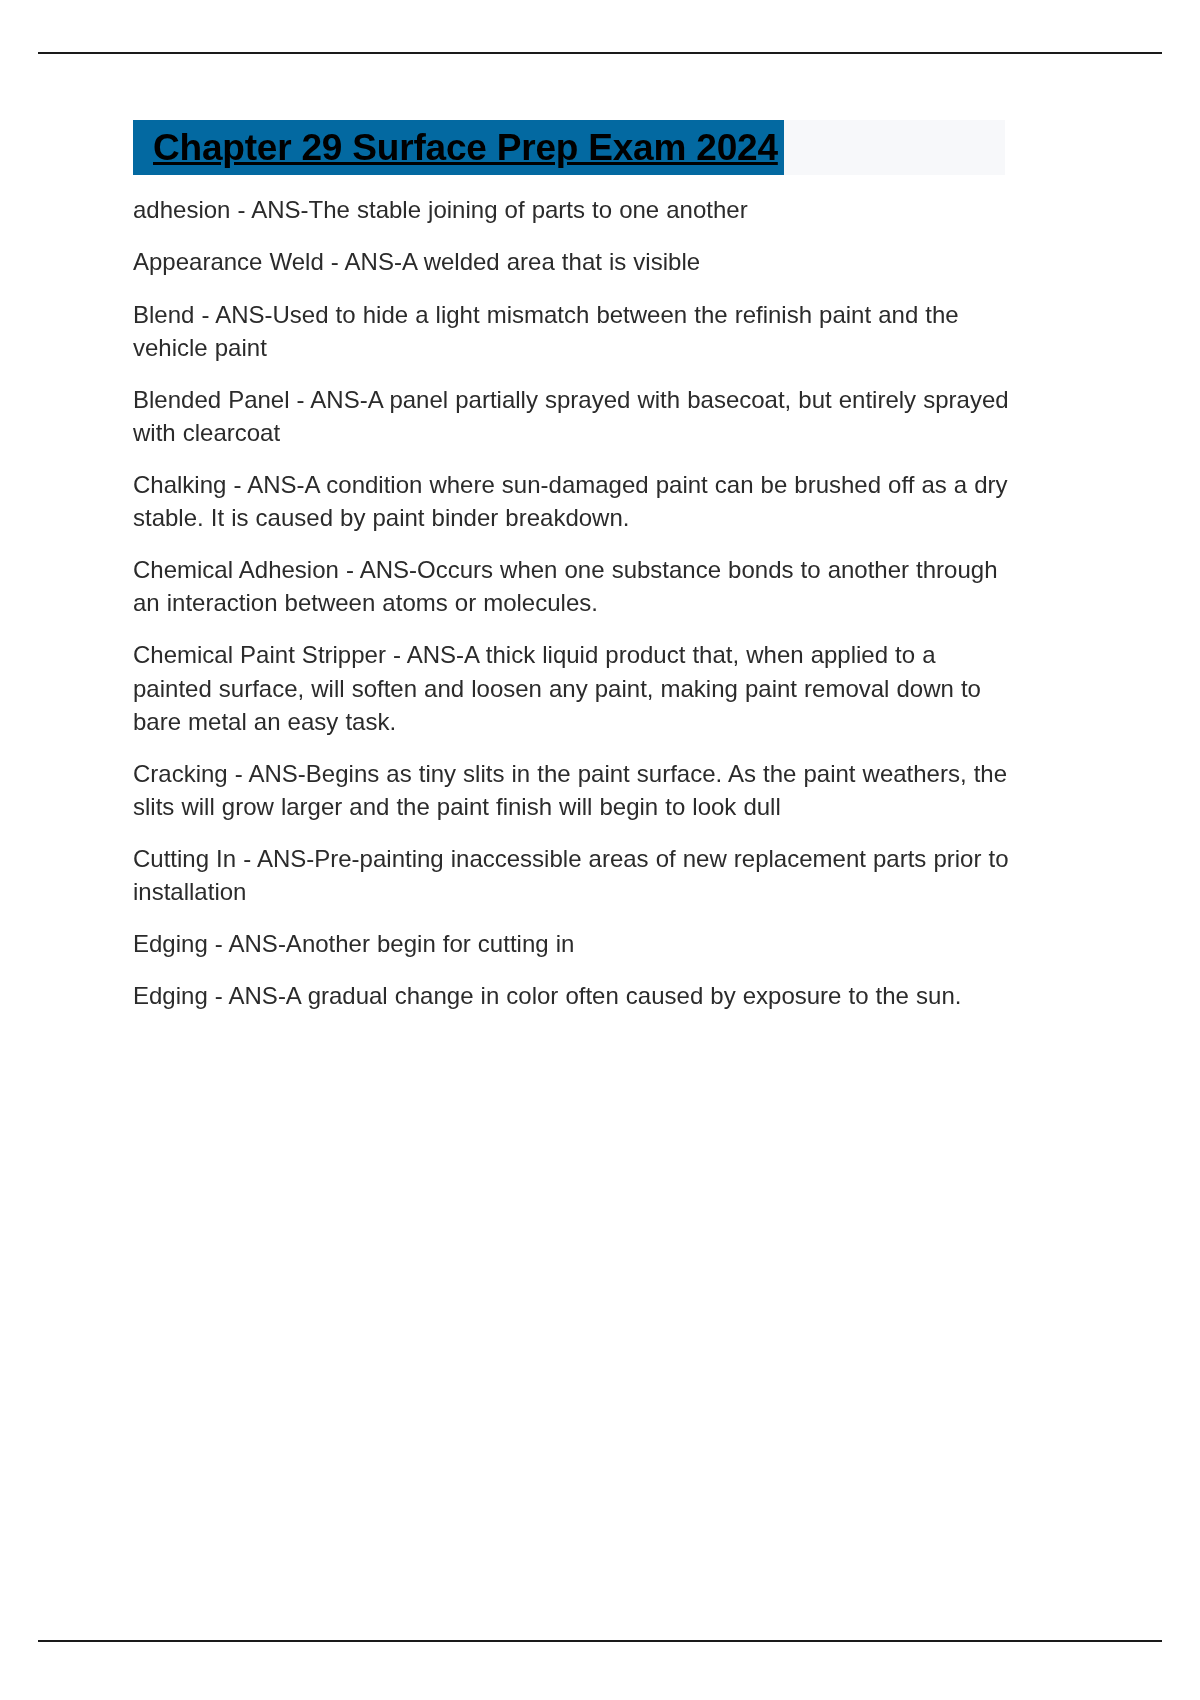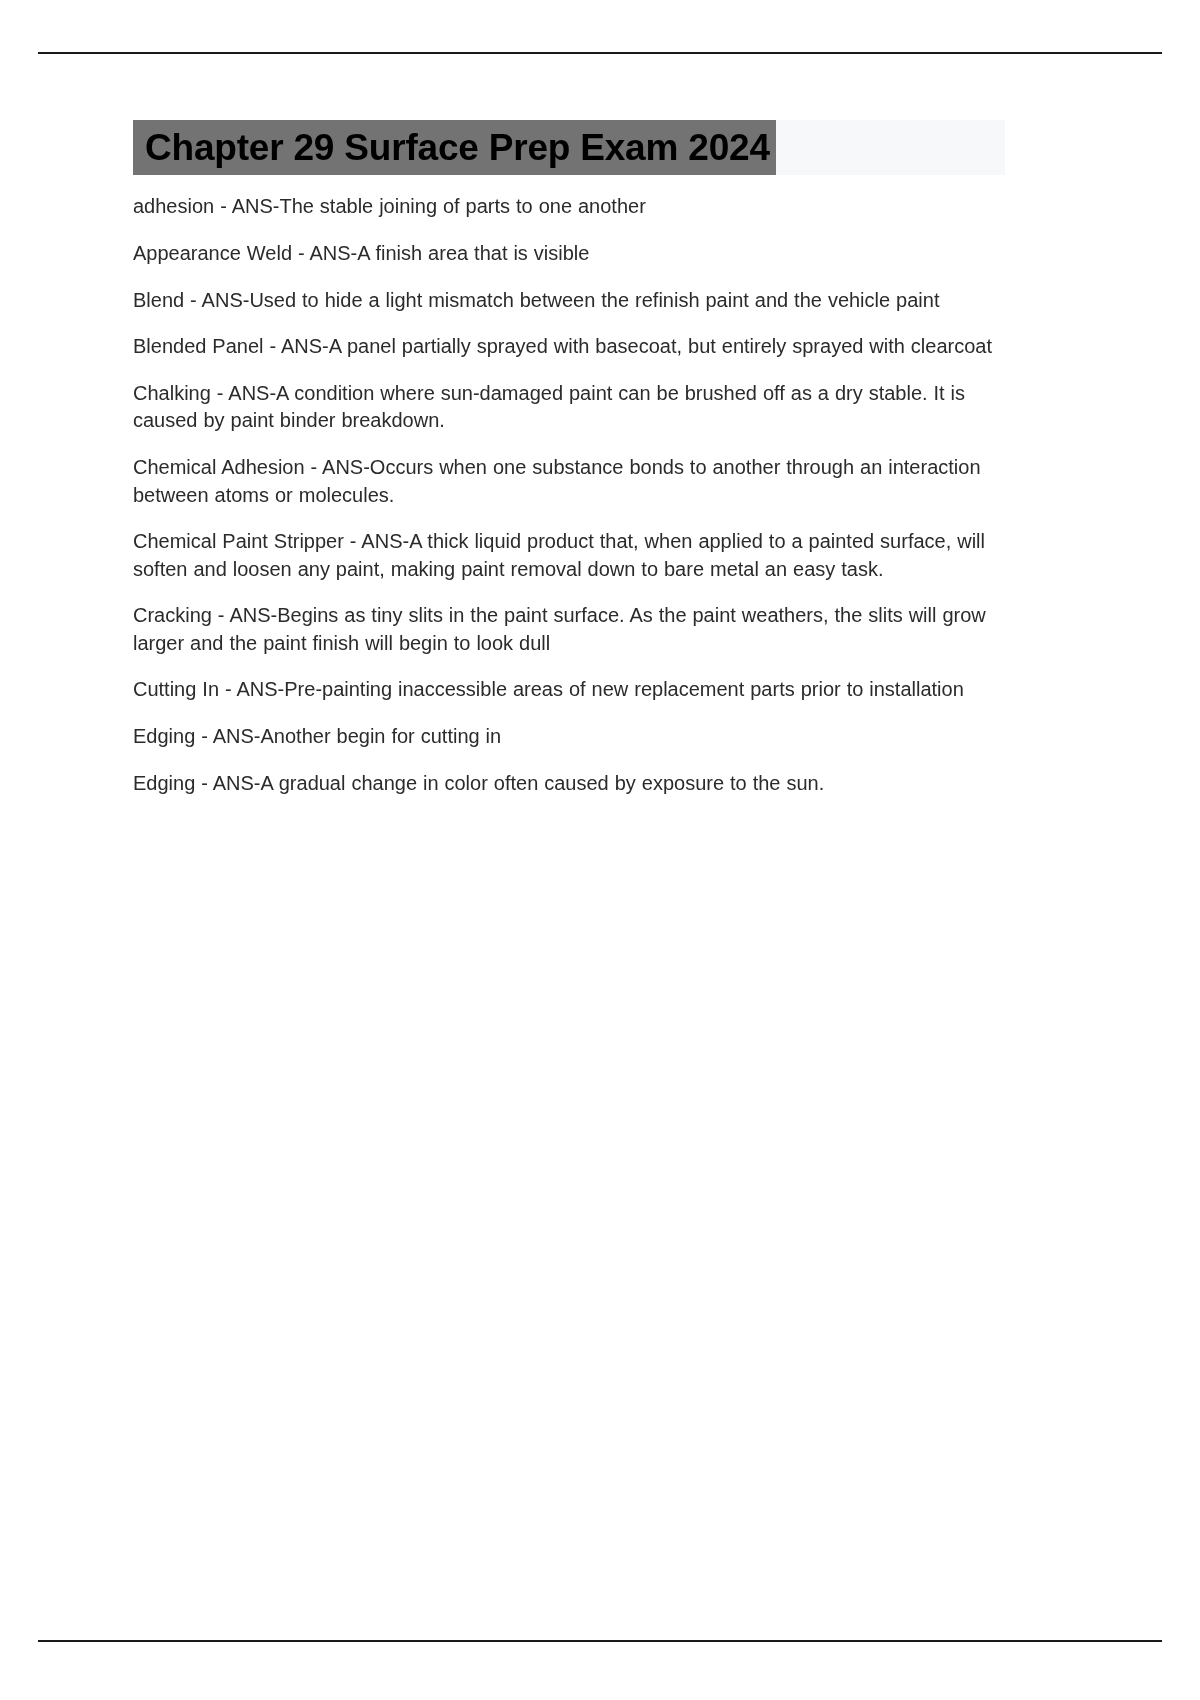--- a/index.html
+++ b/index.html
@@ -41,33 +41,34 @@
   }
 
   .title-wrap {
     margin: 0 0 18px 0;
     padding: 0;
     background: #f7f8fa;
     width: 872px;
   }
   .title {
     display: inline-block;
-    background: #737373;
+    background: #0369a1;
     color: #000000;
     font-size: 37px;
     font-weight: bold;
     line-height: 1.28;
     letter-spacing: -0.2px;
-    padding: 4px 6px 4px 12px;
+    padding: 4px 6px 4px 20px;
     margin: 0;
     font-family: "Liberation Sans", sans-serif;
+    text-decoration: underline;
   }
 
   .entry {
-    font-size: 20px;
+    font-size: 24px;
     line-height: 1.38;
     color: #2b2b2b;
     margin: 0 0 19px 0;
     text-align: left;
     word-spacing: 0.4px;
   }
   .entry:last-child { margin-bottom: 0; }
 </style>
 </head>
 <body>
@@ -76,21 +77,21 @@
 
   <div class="rule rule-top"></div>
 
   <div class="content">
 
     <div class="title-wrap">
       <h1 class="title">Chapter 29 Surface Prep Exam 2024</h1>
     </div>
 
     <p class="entry">adhesion - ANS-The stable joining of parts to one another</p>
-    <p class="entry">Appearance Weld - ANS-A finish area that is visible</p>
+    <p class="entry">Appearance Weld - ANS-A welded area that is visible</p>
     <p class="entry">Blend - ANS-Used to hide a light mismatch between the refinish paint and the vehicle paint</p>
     <p class="entry">Blended Panel - ANS-A panel partially sprayed with basecoat, but entirely sprayed with clearcoat</p>
     <p class="entry">Chalking - ANS-A condition where sun-damaged paint can be brushed off as a dry stable. It is caused by paint binder breakdown.</p>
     <p class="entry">Chemical Adhesion - ANS-Occurs when one substance bonds to another through an interaction between atoms or molecules.</p>
     <p class="entry">Chemical Paint Stripper - ANS-A thick liquid product that, when applied to a painted surface, will soften and loosen any paint, making paint removal down to bare metal an easy task.</p>
     <p class="entry">Cracking - ANS-Begins as tiny slits in the paint surface. As the paint weathers, the slits will grow larger and the paint finish will begin to look dull</p>
     <p class="entry">Cutting In - ANS-Pre-painting inaccessible areas of new replacement parts prior to installation</p>
     <p class="entry">Edging - ANS-Another begin for cutting in</p>
     <p class="entry">Edging - ANS-A gradual change in color often caused by exposure to the sun.</p>
 

